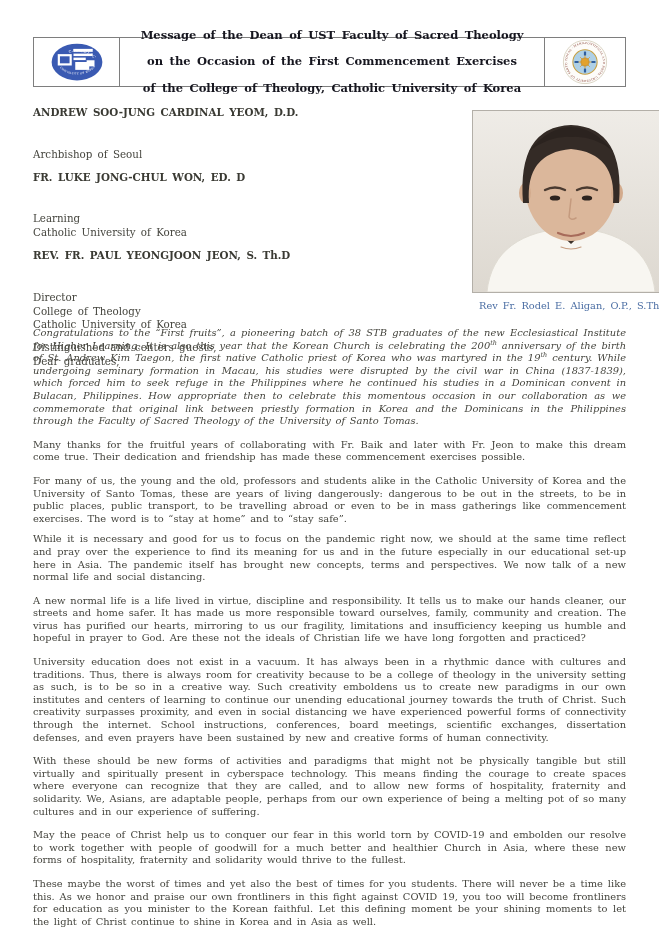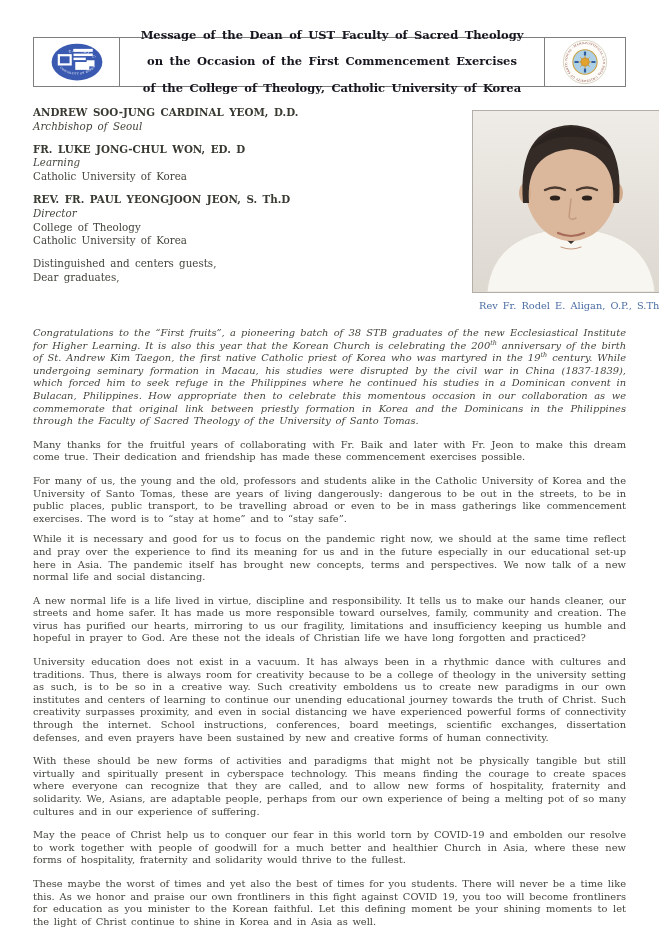--- a/index.html
+++ b/index.html
@@ -23,21 +23,21 @@
   .hcell-right{width:81px;border-left:1px solid #7e7e7e;}
   .title-line{
     font-weight:bold;font-size:11.5px;line-height:15.2px;
     color:#16161f;text-align:center;word-spacing:2.5px;white-space:nowrap;
   }
   
   .recipients{position:absolute;left:33px;top:106px;width:390px;}
   .recipient-group{margin-bottom:9px;}
   .rline{font-size:10.3px;line-height:13.8px;color:#45453e;word-spacing:2px;}
   .rline.bold{font-weight:bold;color:#3a3a33;}
-  .rline.italic{font-style:italic;}
+  .rline.italic{margin-top:28px;}
   
   .photo-block{position:absolute;left:432px;top:110px;width:208px;padding-left:40px;}
   .photo-frame{
     width:198px;height:183px;box-sizing:border-box;
     border:1px solid #b3afa8;background:#e9e6e0;overflow:hidden;
   }
   .photo-caption{
     margin-top:7px;text-align:center;
     font-size:9.8px;color:#4a6da3;word-spacing:2px;
   }

